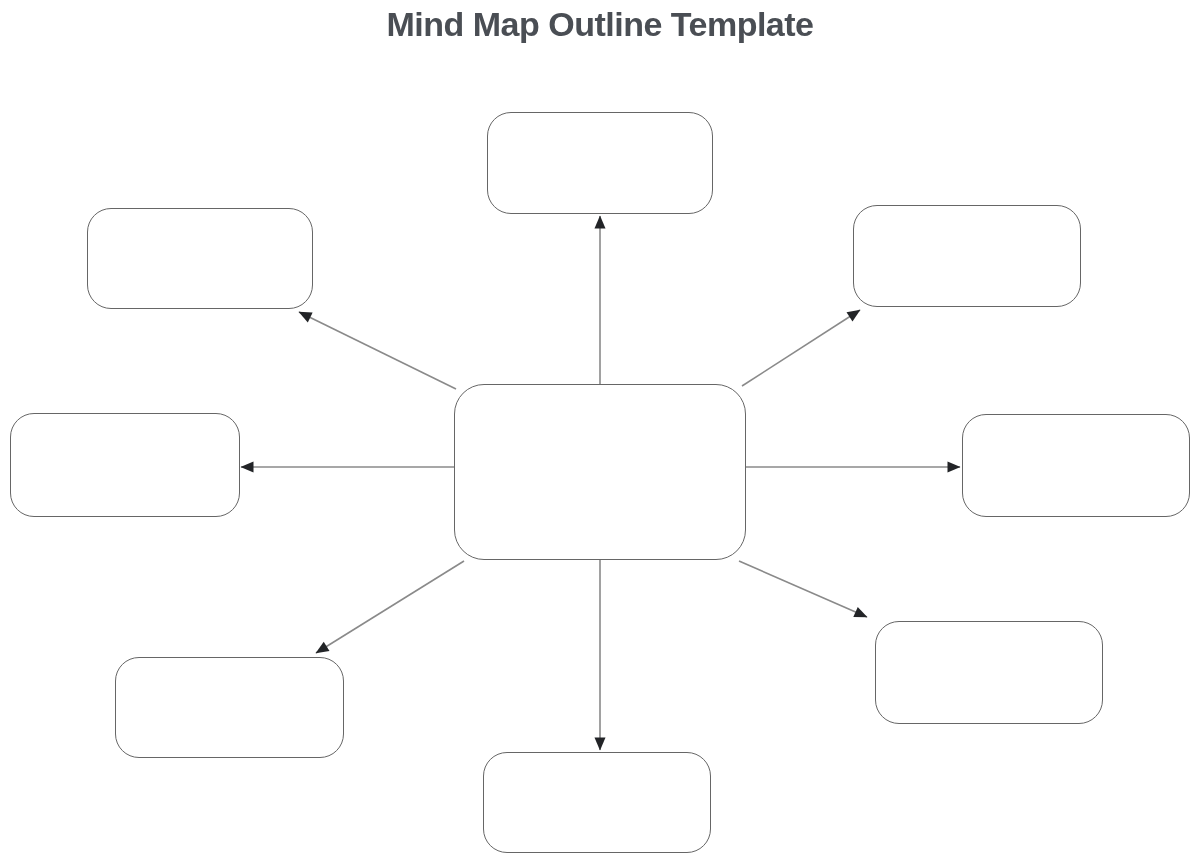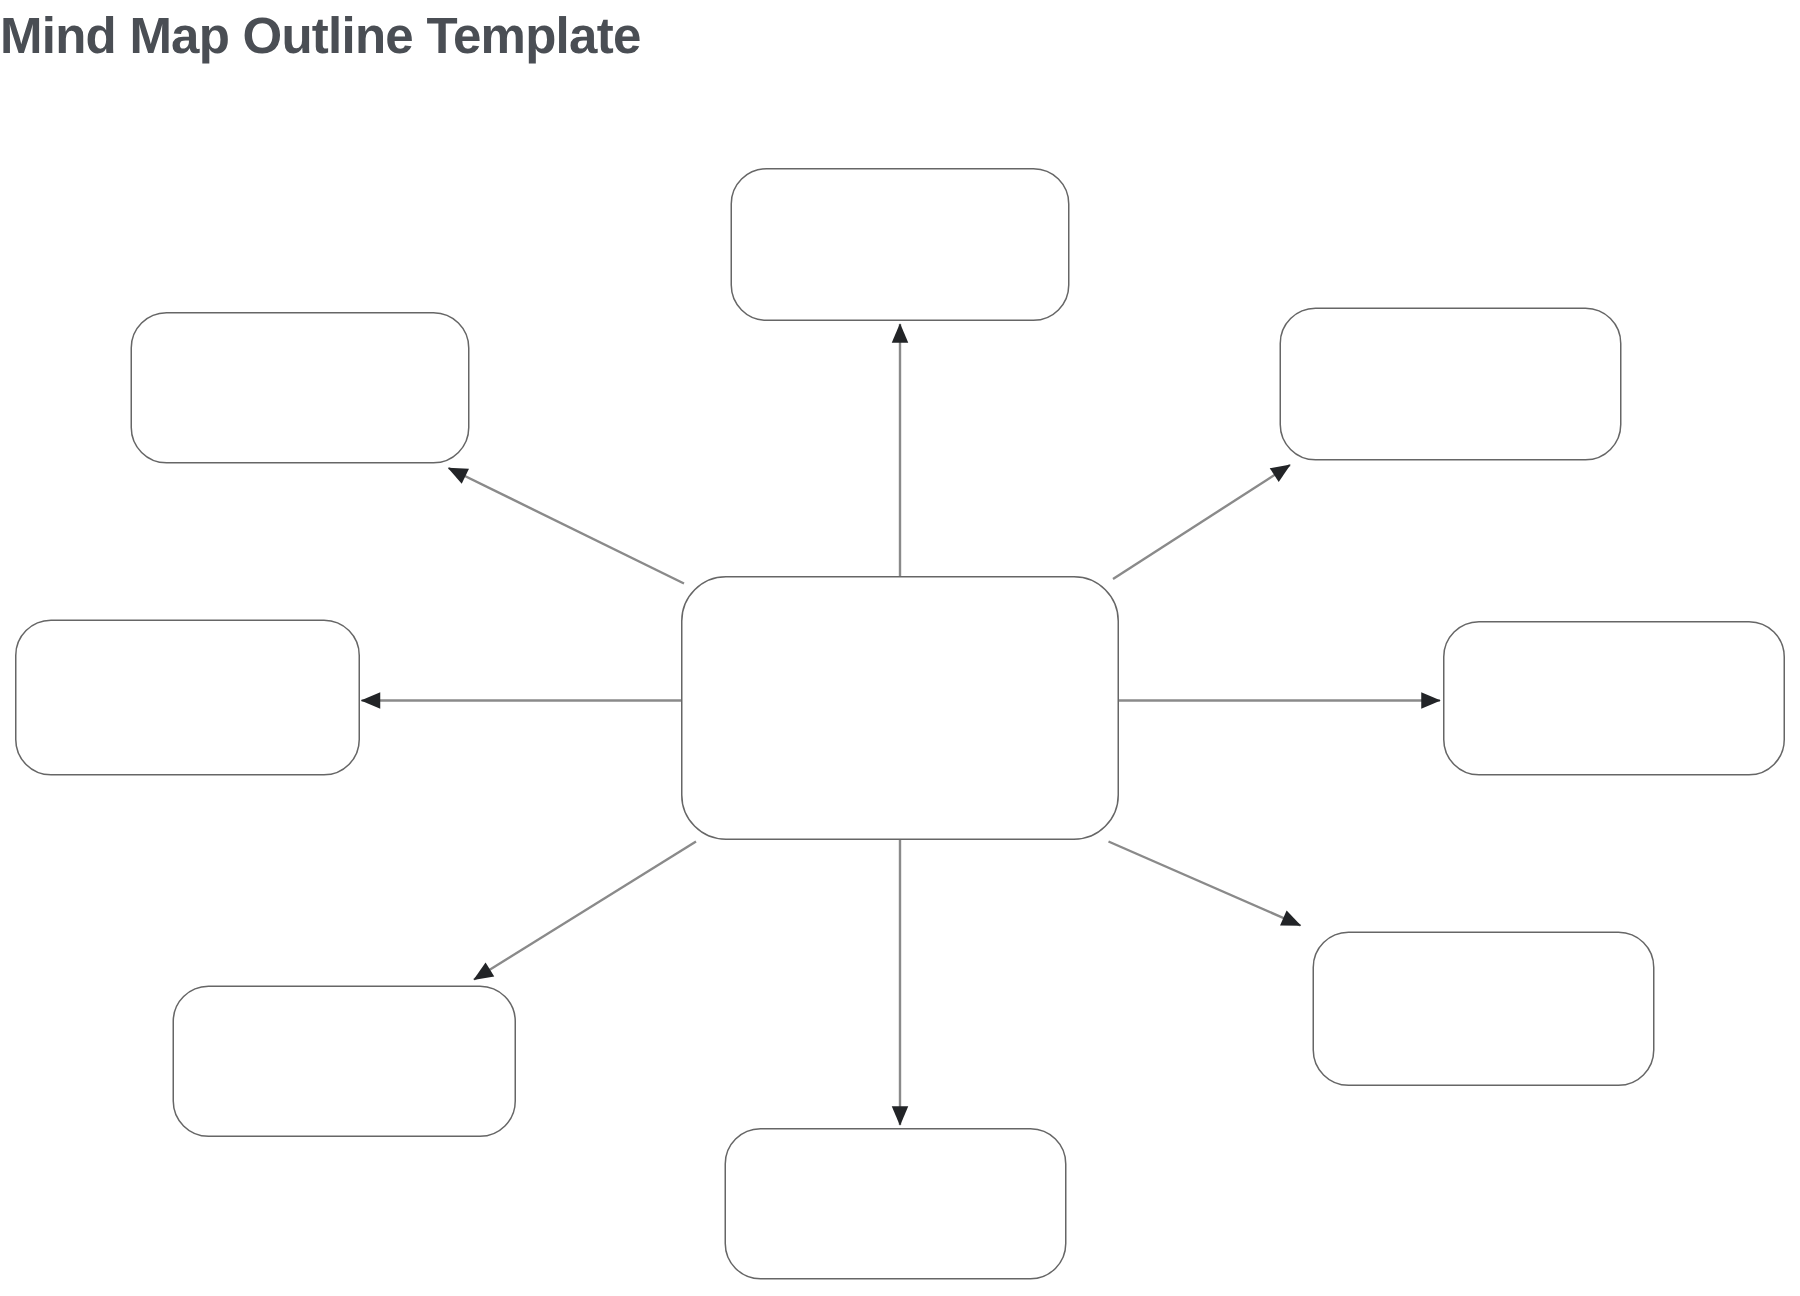--- a/index.html
+++ b/index.html
@@ -18,20 +18,21 @@
     position:relative;
     width:1200px;
     height:864px;
     background:var(--background,#fff);
     overflow:hidden;
   }
   .title{
     position:absolute;
     left:0; top:2px;
     width:1200px;
+    text-align:center;
     font-size:34px;
     line-height:44px;
     font-weight:700;
     letter-spacing:-0.5px;
     color:var(--title-color,#4a4e54);
     margin:0;
   }
   .connector-layer{
     position:absolute;
     left:0; top:0;

